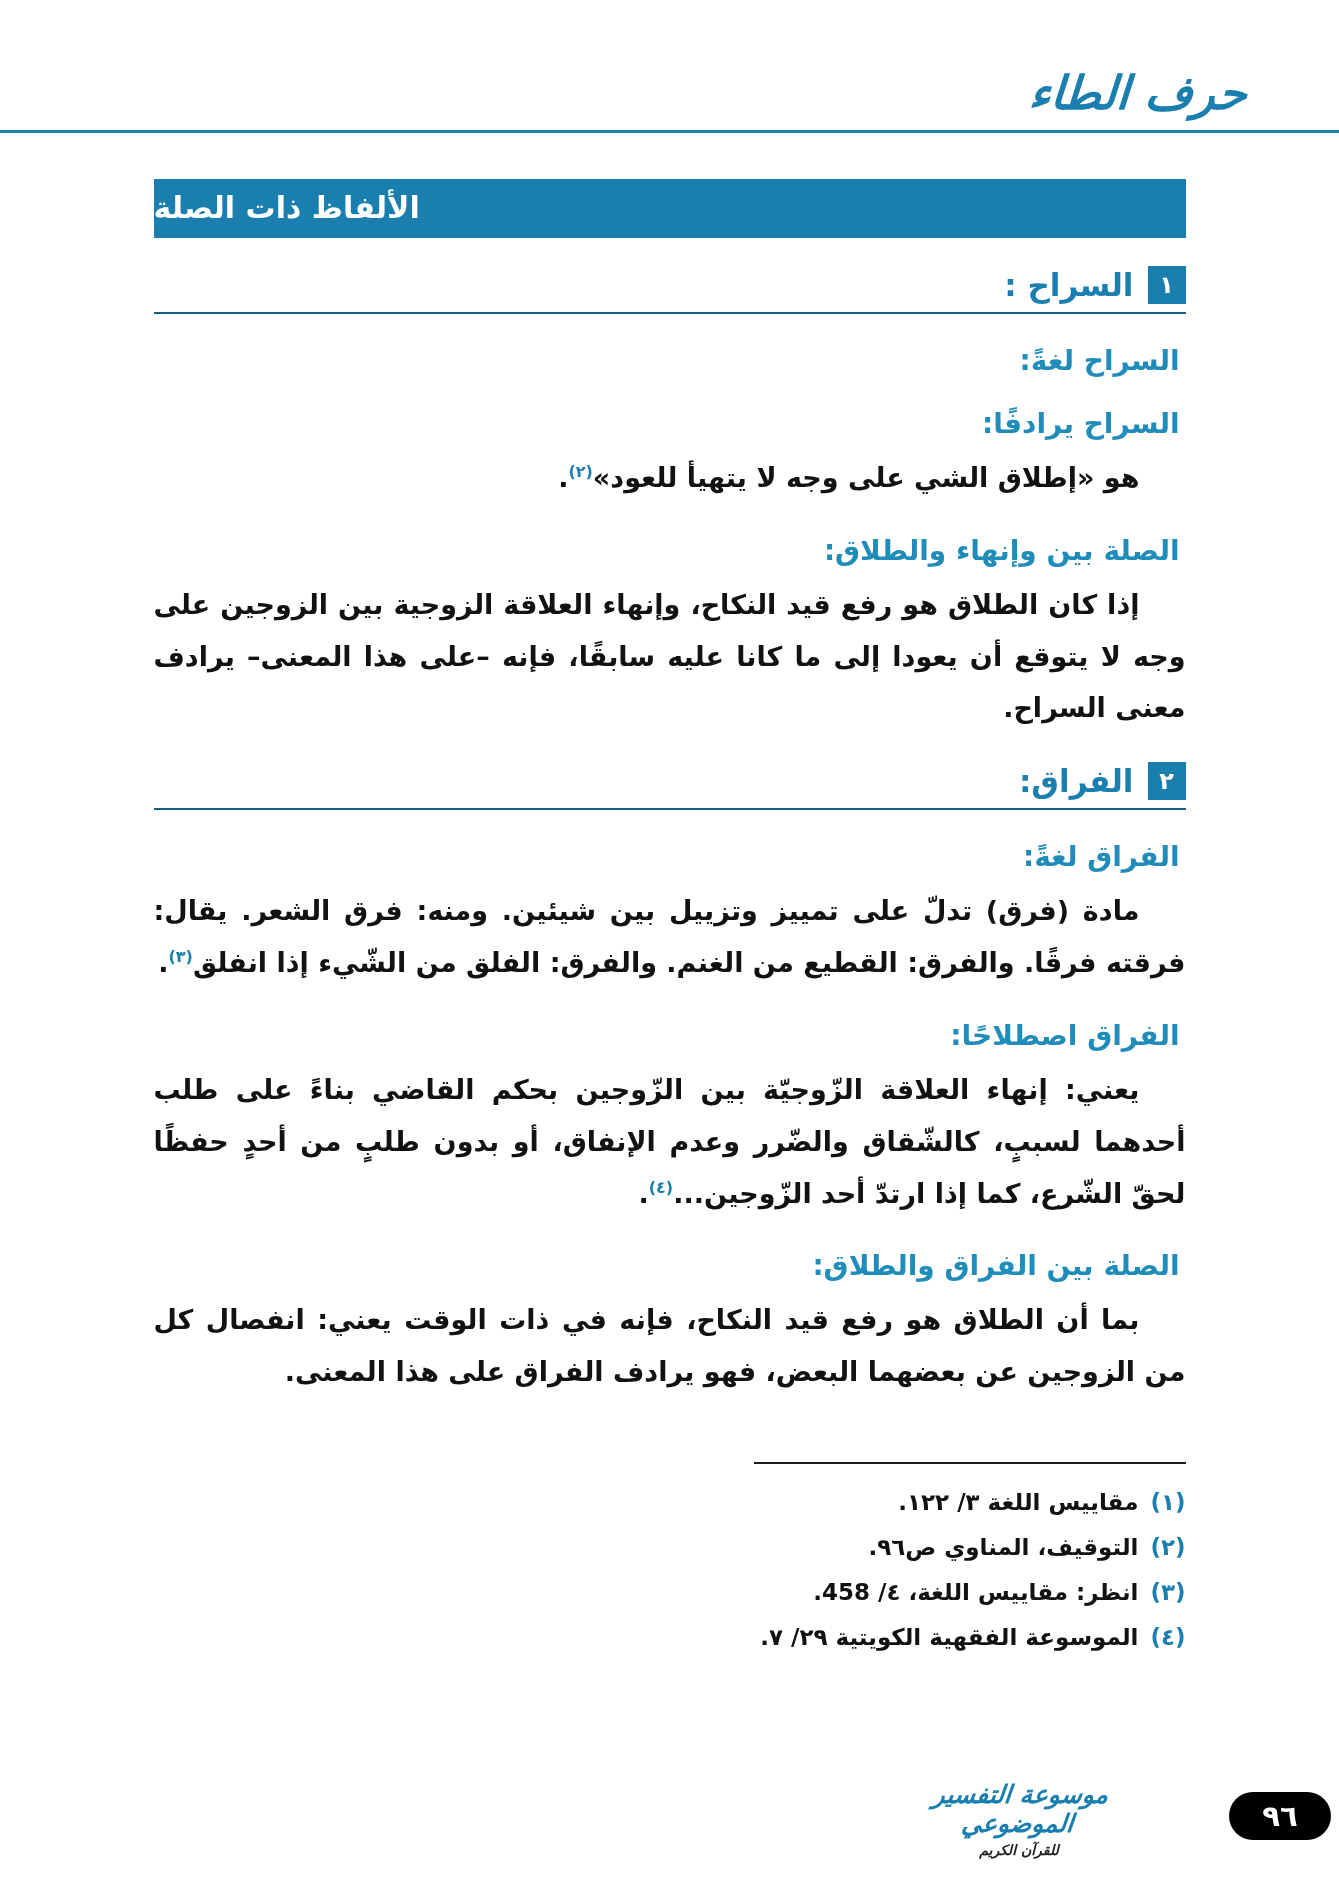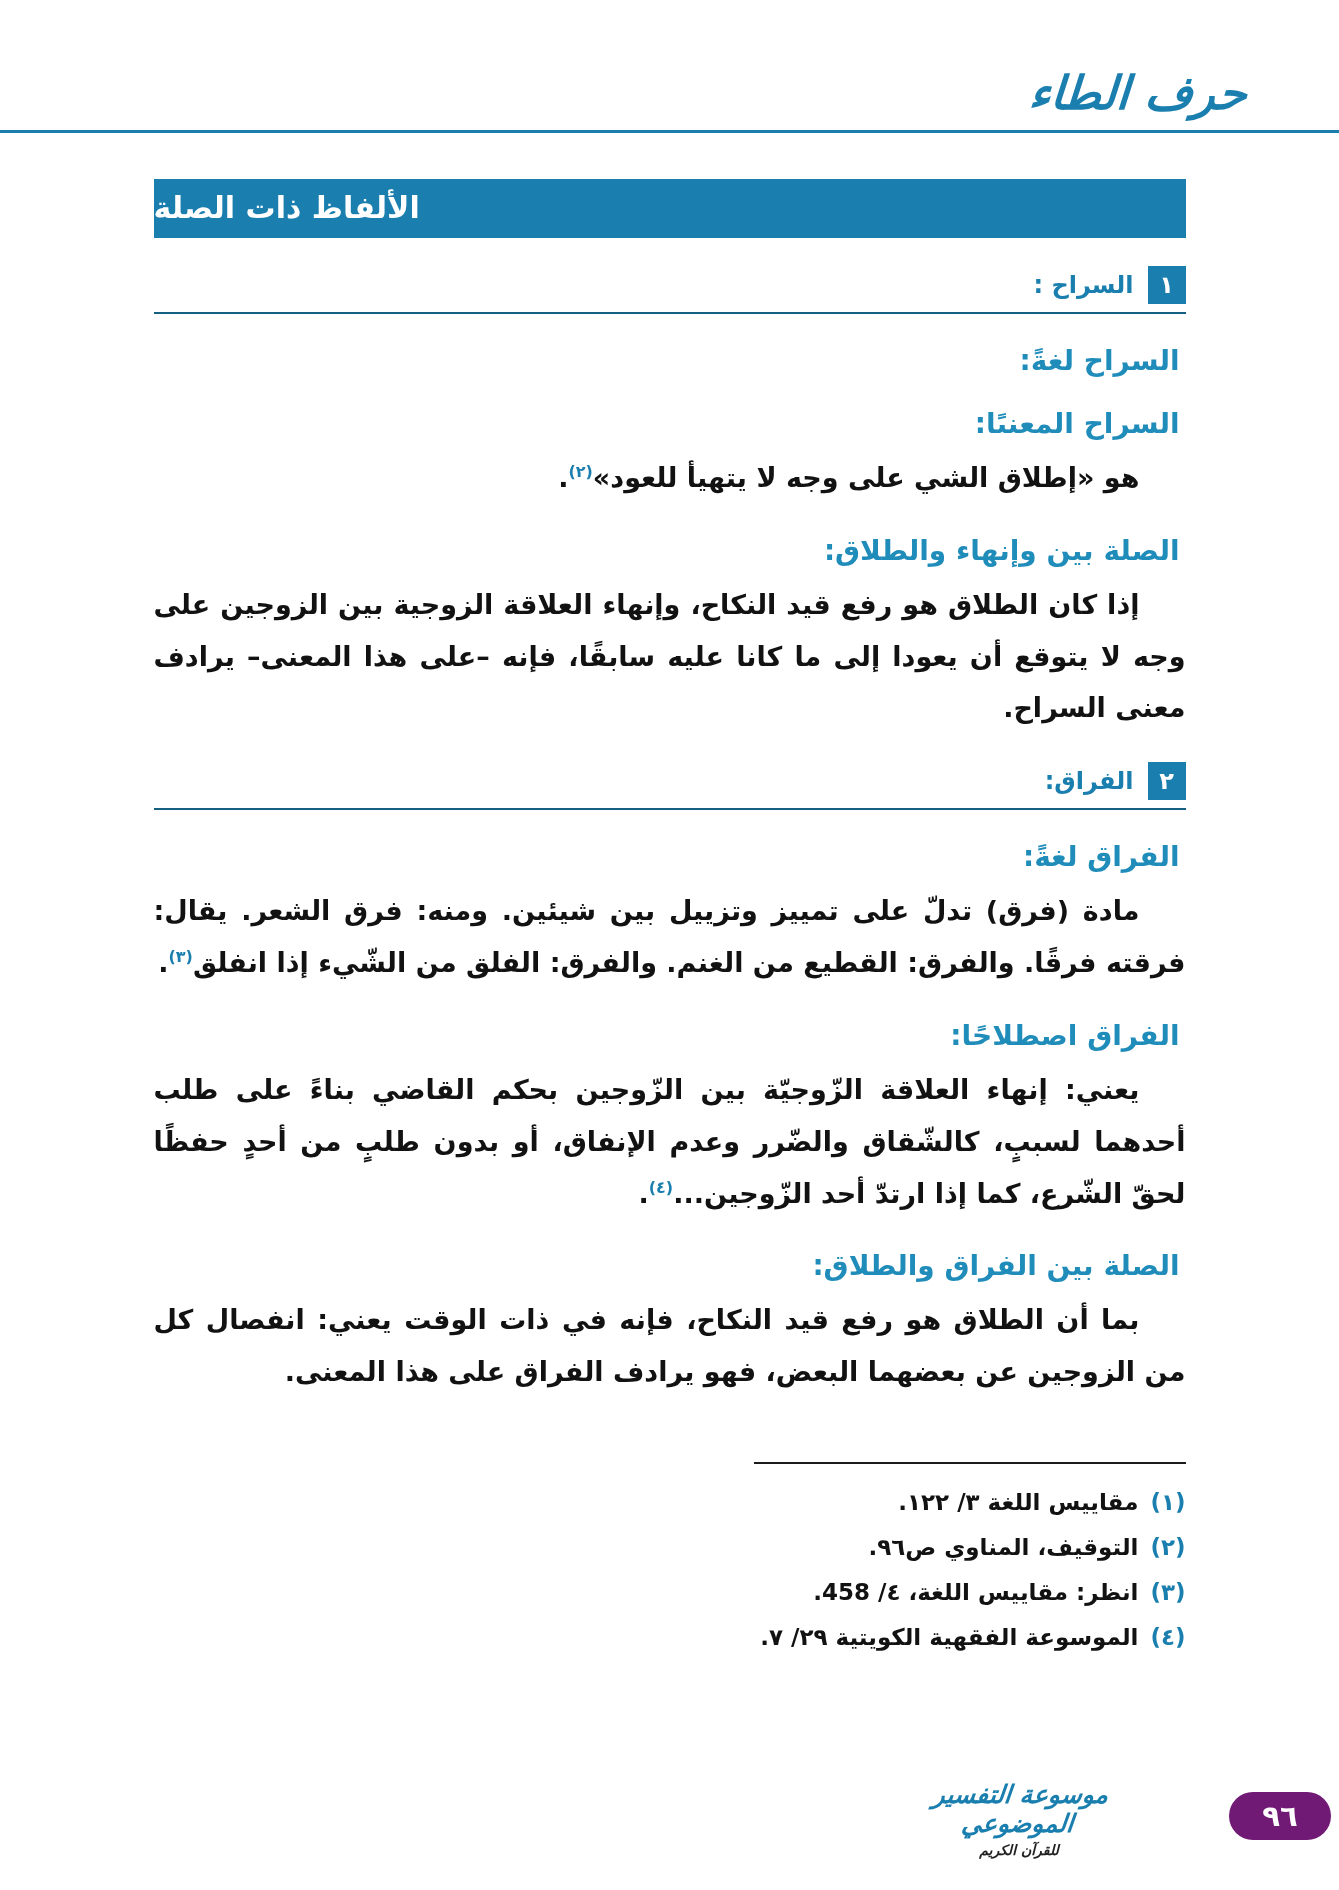--- a/index.html
+++ b/index.html
@@ -39,21 +39,21 @@
   }
 
   .sec-head { display:flex; align-items:center; gap:14px; margin-top:28px; }
   .badge {
     width:38px; height:38px;
     background:#1a7fae; color:#fff;
     display:flex; align-items:center; justify-content:center;
     font-size:24px; font-weight:bold;
     flex:0 0 auto;
   }
-  .sec-title { color:#1a7fae; font-size:24px; font-weight:bold; }
+  .sec-title { color:#1a7fae; font-size:31px; font-weight:bold; }
   .sec-rule { height:2px; background:#155f80; margin-top:8px; width:100%; }
 
   .sub {
     color:#1f8cba;
     font-size:28px;
     font-weight:bold;
     margin:30px 6px 12px 0;
   }
   .para {
     font-size:27px;
@@ -83,21 +83,21 @@
     text-align:center; width:230px;
   }
   .logo-l1 {
     color:#1a7fae; font-size:25px; font-weight:bold; font-style:italic;
     transform:skewX(-6deg); line-height:1.15;
   }
   .logo-l2 { color:#222; font-size:14px; font-weight:bold; margin-top:4px;font-style:italic; }
   .page-pill {
     position:absolute; right:8px; bottom:22px;
     min-width:102px; height:48px;
-    background:#701a75; border-radius:24px;
+    background:#000000; border-radius:24px;
     color:#fff; display:flex; align-items:center; justify-content:center;
     font-size:29px; font-weight:bold;
     padding:0 18px;
   }
 </style>
 </head>
 <body>
 
 <div class="page">
 
@@ -114,21 +114,21 @@
 
     <section>
       <div class="sec-head">
         <span class="badge">١</span>
         <span class="sec-title">السراح :</span>
       </div>
       <div class="sec-rule"></div>
 
       <h3 class="sub">السراح لغةً:</h3>
 
-      <h3 class="sub">السراح المعنىًا:</h3>
+      <h3 class="sub">السراح يرادفًا:</h3>
       <p class="para"><span>هو «إطلاق الشي على وجه لا يتهيأ للعود»</span><sup class="fn-sup">(٢)</sup><span>.</span></p>
 
       <h3 class="sub">الصلة بين وإنهاء والطلاق:</h3>
       <p class="para"><span>إذا كان الطلاق هو رفع قيد النكاح، وإنهاء العلاقة الزوجية بين الزوجين على وجه لا يتوقع أن يعودا إلى ما كانا عليه سابقًا، فإنه –على هذا المعنى– يرادف معنى السراح.</span></p>
     </section>
 
     <section>
       <div class="sec-head">
         <span class="badge">٢</span>
         <span class="sec-title">الفراق:</span>

